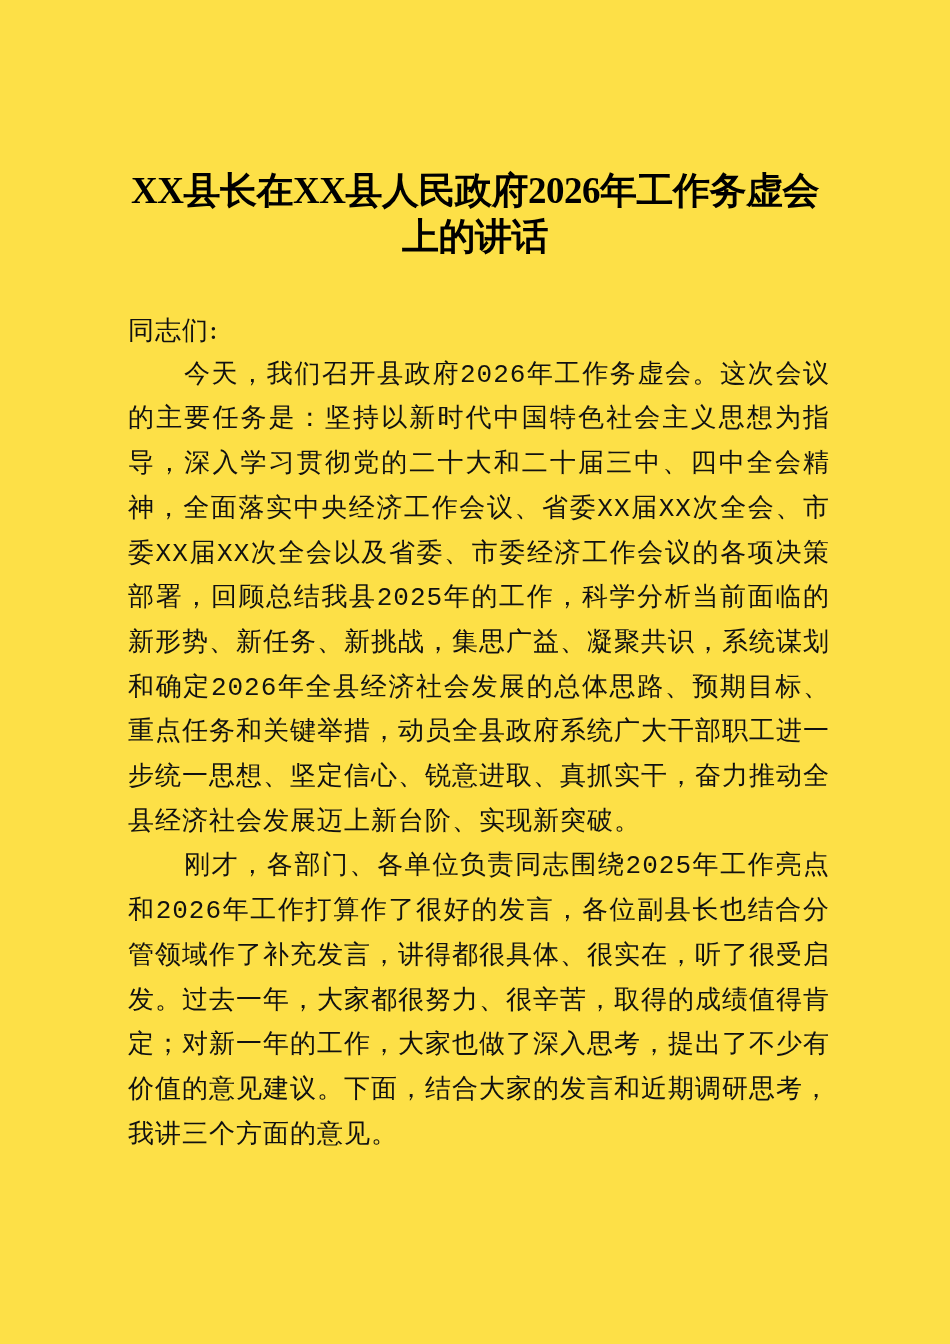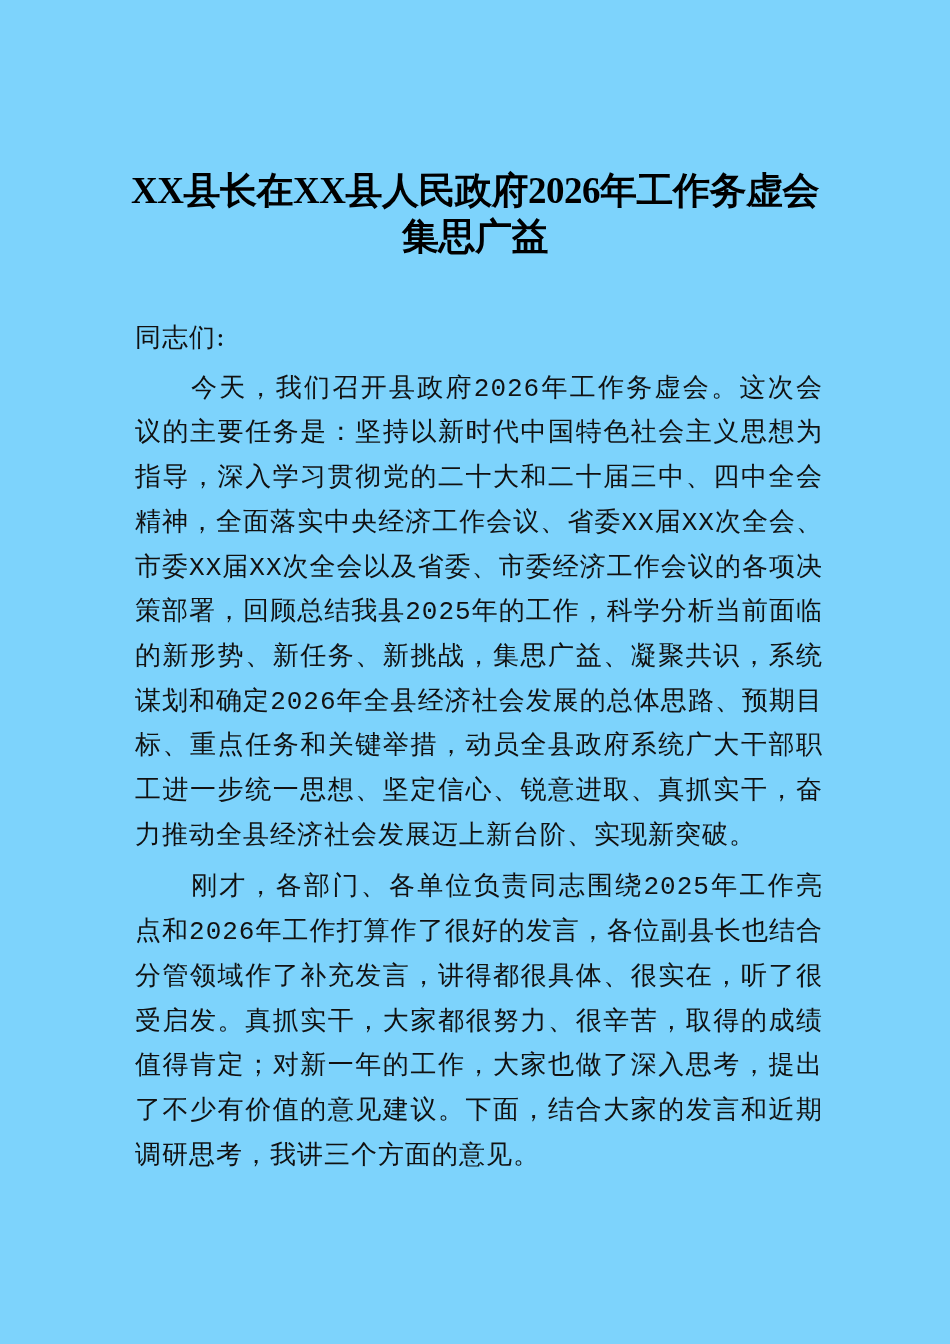--- a/index.html
+++ b/index.html
@@ -1,39 +1,39 @@
 <!DOCTYPE html>
 <html><head>
   <meta charset="utf-8">
   <style>
     html, body { margin: 0; padding: 0; background: #ffffff; }
     body { width: 950px; height: 1344px; position: relative; overflow: hidden; }
-    .page { position: absolute; left: 0; top: 0; width: 950px; height: 1344px; background: #7dd3fc; }
+    .page { position: absolute; left: 0; top: 0; width: 950px; height: 1344px; background: #fde047; }
     .title {
       position: absolute; left: 100px; width: 750px; top: 168px;
       text-align: center; font-family: "Liberation Serif", "DejaVu Serif", serif;
       font-weight: bold; font-size: 37px; line-height: 46px; color: #000;
       letter-spacing: -0.5px;
     }
     .body {
       position: absolute; left: 128px; top: 308px; width: 702px;
       font-family: "DejaVu Serif", "Liberation Serif", serif;
       font-size: 26px; line-height: 44.7px; color: #111;
       text-align: justify; text-justify: inter-character;
       letter-spacing: 1px;
     }
-    .body p { margin: 7px; }
+    .body p { margin: 0; }
     .body p.indent { text-indent: 56px; font-family: Liberation Mono, monospace; }
   </style>
 </head>
 <body>
 
 <div class="page">
   <div class="title">
     <div>XX县长在XX县人民政府2026年工作务虚会</div>
-    <div>集思广益</div>
+    <div>上的讲话</div>
   </div>
   <div class="body">
     <p>同志们:</p>
     <p class="indent">今天，我们召开县政府2026年工作务虚会。这次会议的主要任务是：坚持以新时代中国特色社会主义思想为指导，深入学习贯彻党的二十大和二十届三中、四中全会精神，全面落实中央经济工作会议、省委XX届XX次全会、市委XX届XX次全会以及省委、市委经济工作会议的各项决策部署，回顾总结我县2025年的工作，科学分析当前面临的新形势、新任务、新挑战，集思广益、凝聚共识，系统谋划和确定2026年全县经济社会发展的总体思路、预期目标、重点任务和关键举措，动员全县政府系统广大干部职工进一步统一思想、坚定信心、锐意进取、真抓实干，奋力推动全县经济社会发展迈上新台阶、实现新突破。</p>
-    <p class="indent">刚才，各部门、各单位负责同志围绕2025年工作亮点和2026年工作打算作了很好的发言，各位副县长也结合分管领域作了补充发言，讲得都很具体、很实在，听了很受启发。真抓实干，大家都很努力、很辛苦，取得的成绩值得肯定；对新一年的工作，大家也做了深入思考，提出了不少有价值的意见建议。下面，结合大家的发言和近期调研思考，我讲三个方面的意见。</p>
+    <p class="indent">刚才，各部门、各单位负责同志围绕2025年工作亮点和2026年工作打算作了很好的发言，各位副县长也结合分管领域作了补充发言，讲得都很具体、很实在，听了很受启发。过去一年，大家都很努力、很辛苦，取得的成绩值得肯定；对新一年的工作，大家也做了深入思考，提出了不少有价值的意见建议。下面，结合大家的发言和近期调研思考，我讲三个方面的意见。</p>
   </div>
 </div>
 
 </body></html>

